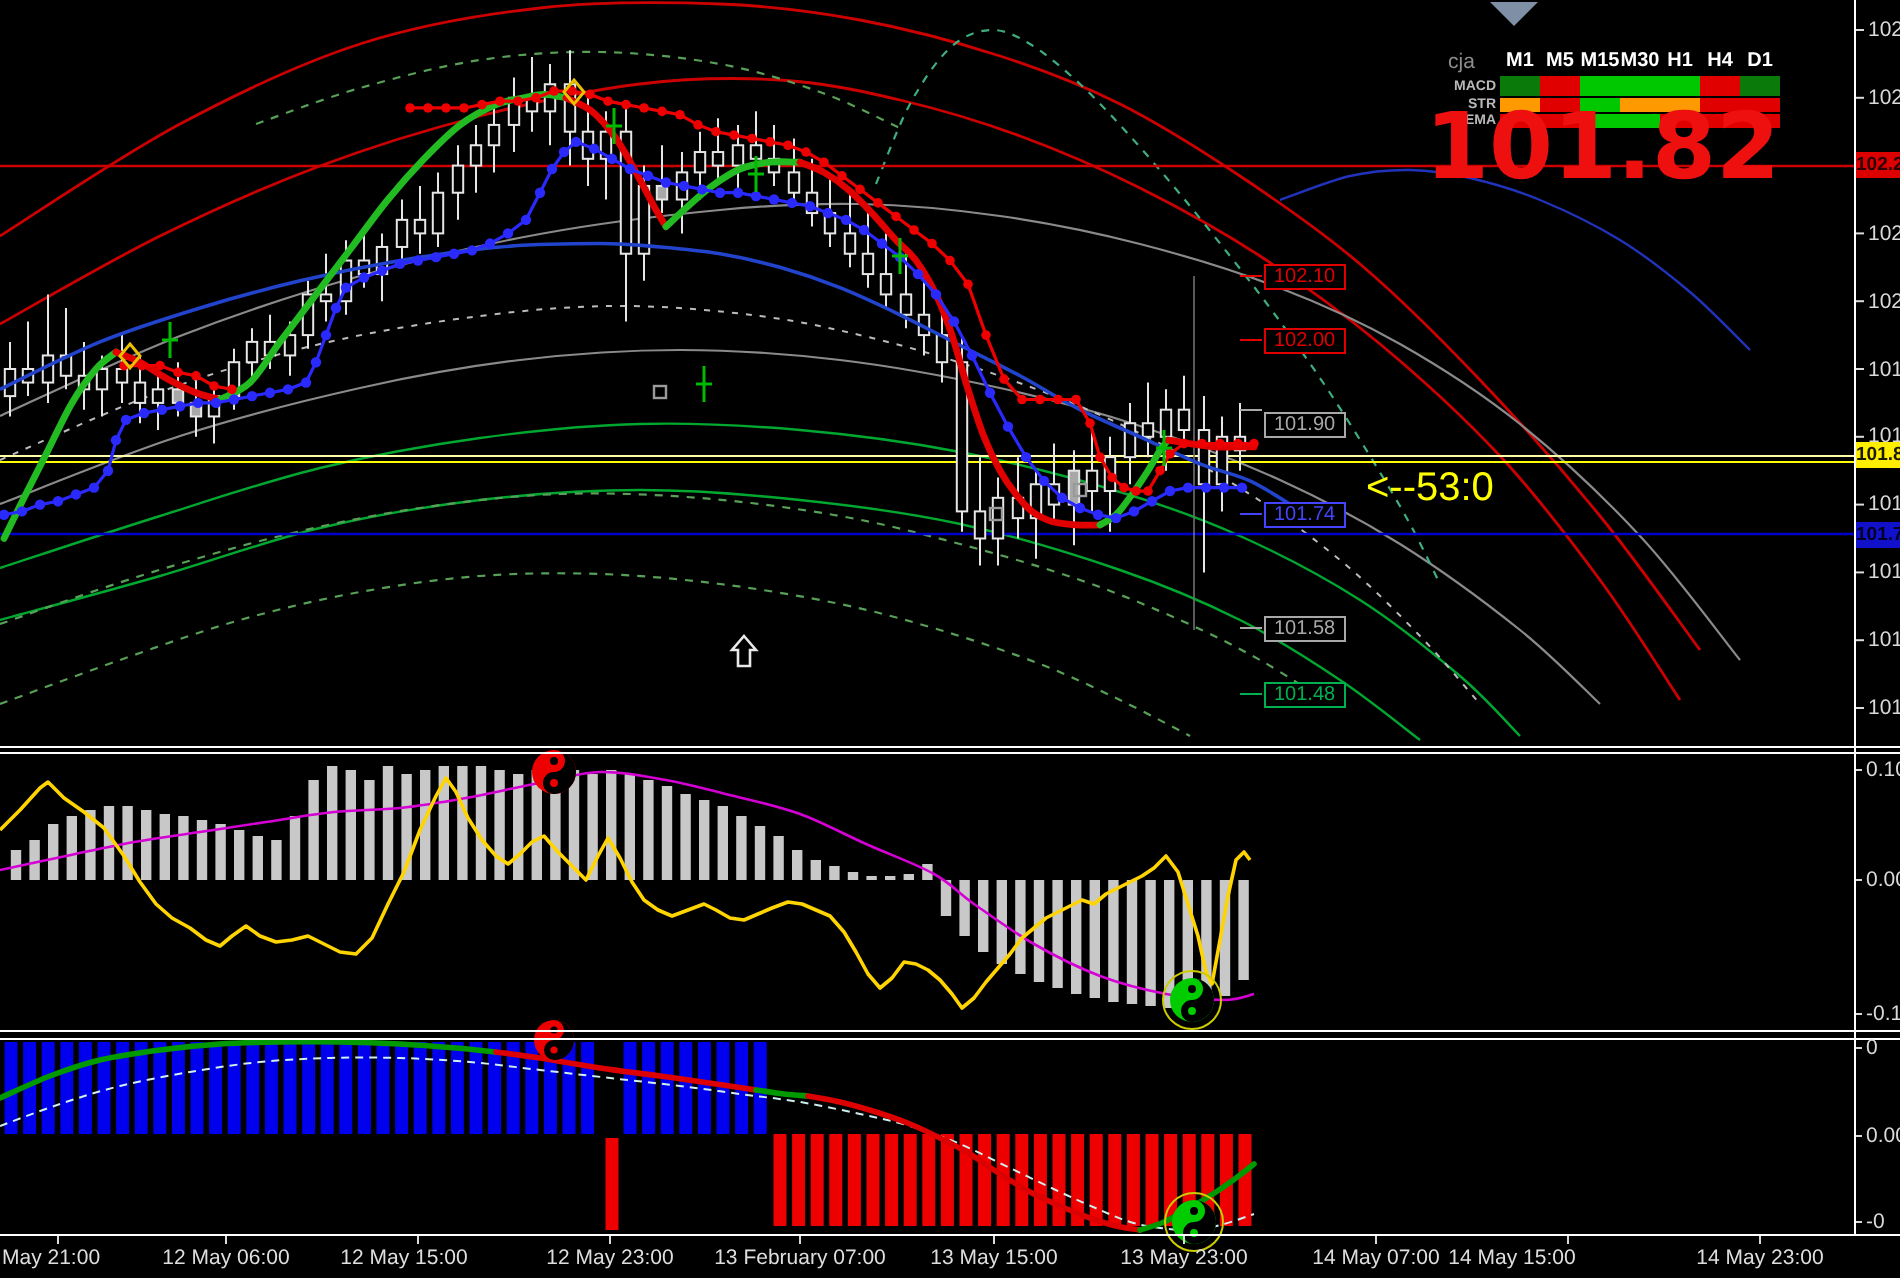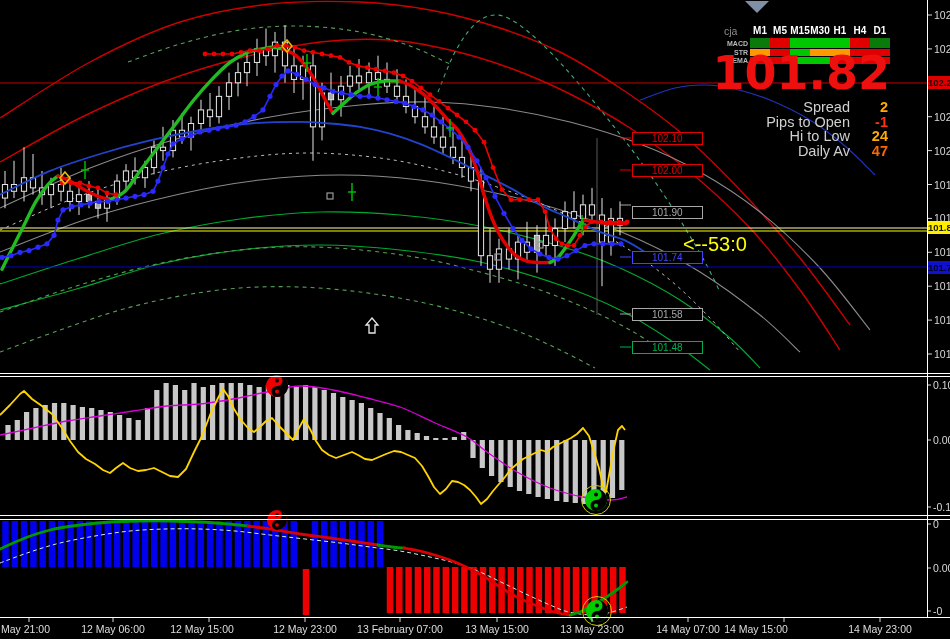--- a/index.html
+++ b/index.html
@@ -17,21 +17,21 @@
   .tf-head{display:flex;align-items:center;height:13px;margin-top:12px;}
   .tf-corner{width:26px;color:#8d8d8d;font-size:10.5px;text-align:left;}
   .tf-headers{display:flex;flex:1;}
   .tf-h{width:20px;color:#fff;font-size:10px;font-weight:700;text-align:center;}
   .tf-row{display:flex;align-items:center;margin-top:1px;}
   .tf-rowlabel{width:26px;color:#b9b9b9;font-size:7px;font-weight:700;text-align:right;
                padding-right:2px;box-sizing:border-box;}
   .tf-cells{display:flex;flex:1;}
   .tf-c{width:20px;}
   .annotation{position:absolute;left:683px;top:233px;color:#ffff00;font-size:20px;}
-  .chart-label{position:absolute;font-size:10px;line-height:11px;padding:0 19px;
+  .chart-label{position:absolute;font-size:10px;line-height:11px;padding:0 4px;
                border:1px solid;background:#000;}
   .ptick{position:absolute;left:934px;color:#d9d9d9;font-size:10.5px;}
   .axis-marker{position:absolute;left:928px;width:22px;font-size:9.5px;font-weight:700;
                text-align:center;line-height:13px;}
   .ind-scale{position:absolute;left:933px;color:#d9d9d9;font-size:10.5px;}
   .time-label{position:absolute;top:623px;color:#dedede;font-size:10.5px;white-space:nowrap;}
 </style>
 </head>
 <body>
 
@@ -619,38 +619,20 @@
               <span class="tf-c" style="height: 7px; background: rgb(224, 0, 0);"></span>
               <span class="tf-c" style="height: 7px; background: rgb(224, 0, 0);"></span>
               <span class="tf-c" style="height: 7px; background: rgb(224, 0, 0);"></span>
             </div>
           </div>
         </div>
     </div>
 
     <div class="quote-price">101.82</div>
 
-    <div class="quote-rows">
-      <div class="q-row">
-        <span class="q-label">Spread</span>
-        <span class="q-val" style="color: rgb(255, 170, 0);">2</span>
-      </div>
-      <div class="q-row">
-        <span class="q-label">Pips to Open</span>
-        <span class="q-val" style="color: rgb(255, 51, 17);">-1</span>
-      </div>
-      <div class="q-row">
-        <span class="q-label">Hi to Low</span>
-        <span class="q-val" style="color: rgb(255, 170, 0);">24</span>
-      </div>
-      <div class="q-row">
-        <span class="q-label">Daily Av</span>
-        <span class="q-val" style="color: rgb(255, 102, 0);">47</span>
-      </div>
-    </div>
 
     <div class="annotation">&lt;--53:0</div>
 
     <div id="chart-labels">
         <div class="chart-label" style="left: 632px; top: 131.5px; color: rgb(224, 0, 0); border-color: rgb(224, 0, 0);">102.10</div>
         <div class="chart-label" style="left: 632px; top: 163.5px; color: rgb(224, 0, 0); border-color: rgb(224, 0, 0);">102.00</div>
         <div class="chart-label" style="left: 632px; top: 206px; color: rgb(168, 168, 168); border-color: rgb(168, 168, 168);">101.90</div>
         <div class="chart-label" style="left: 632px; top: 250.5px; color: rgb(68, 68, 255); border-color: rgb(68, 68, 255);">101.74</div>
         <div class="chart-label" style="left: 632px; top: 307.5px; color: rgb(168, 168, 168); border-color: rgb(168, 168, 168);">101.58</div>
         <div class="chart-label" style="left: 632px; top: 340.5px; color: rgb(0, 176, 80); border-color: rgb(0, 176, 80);">101.48</div>

